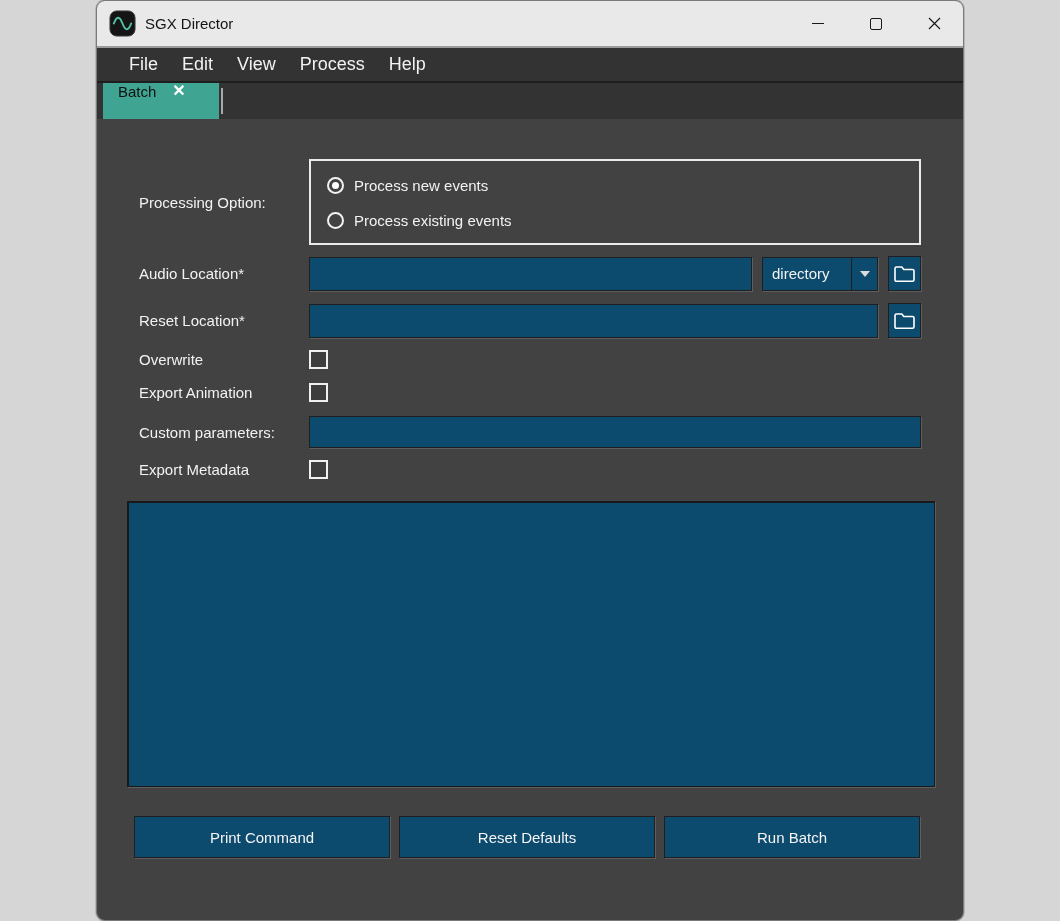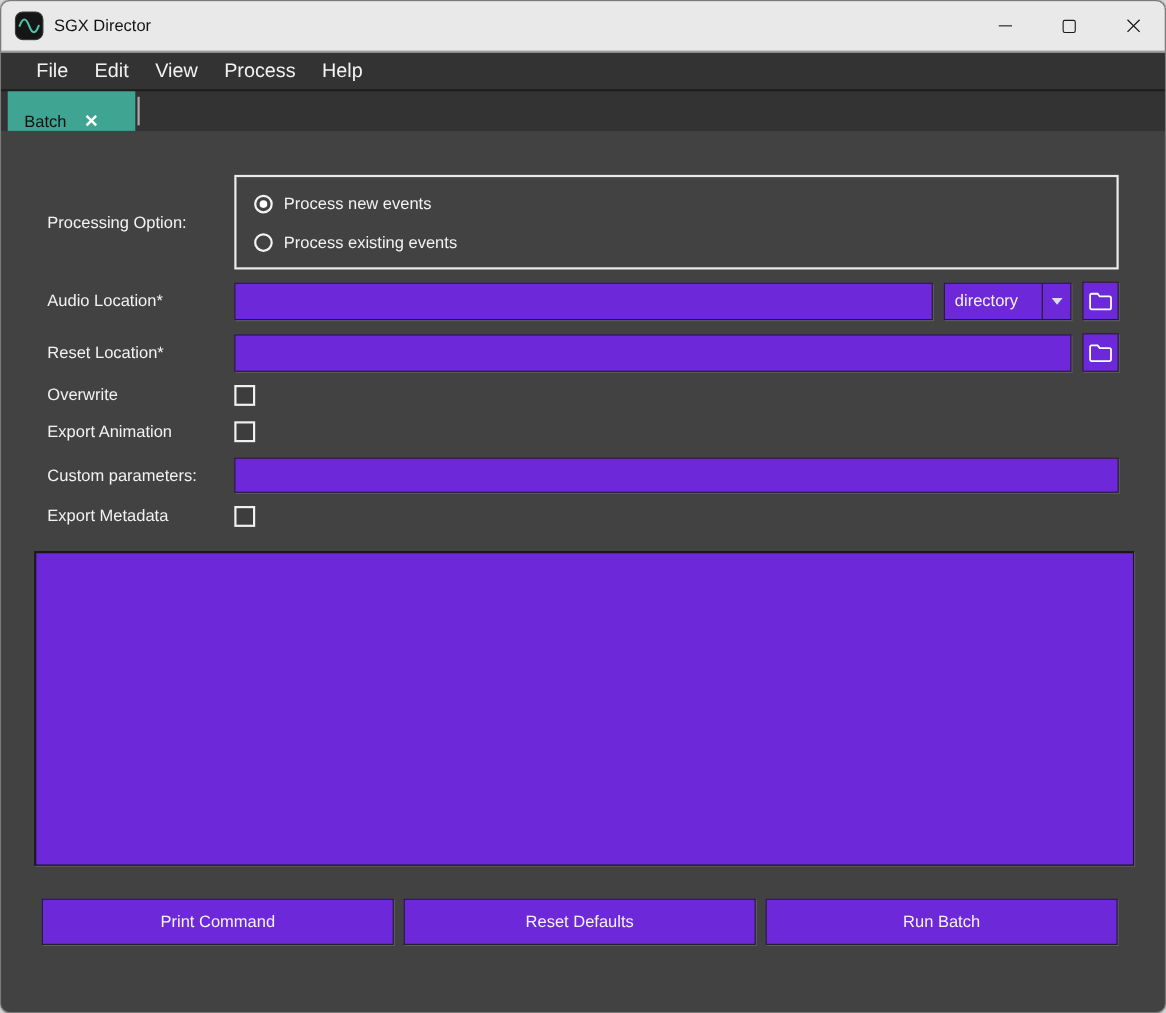--- a/index.html
+++ b/index.html
@@ -1,18 +1,18 @@
 <!DOCTYPE html>
 <html style="--teal: #3fa491;"><head>
 <meta charset="utf-8">
 <style>
   html,body{margin:0;padding:0;background:#d6d6d6;font-family:"Liberation Sans",sans-serif;}
   *{box-sizing:border-box;}
   .window{
-    width:1060px;height:921px;margin:0 auto;position:relative;
+    width:868px;height:921px;margin:0 auto;position:relative;
     background:#424242;border:1px solid #7a7a7a;border-radius:9px;overflow:hidden;
     box-shadow:0 0 0 1px rgba(0,0,0,.15);
   }
   
   .titlebar{
     height:47px;background:#e9e9e9;display:flex;align-items:center;
     border-bottom:2px solid #9c9c9c;padding-left:12px;
   }
   .app-icon{width:27px;height:27px;flex:0 0 auto;}
   .titlebar-title{margin-left:9px;font-size:15px;color:#141414;flex:1;}
@@ -27,21 +27,21 @@
     padding-left:20px;color:#f2f2f2;font-size:18px;
   }
   .menu-item{padding:6px 12px;cursor:default;}
   
   .tabbar{
     height:38px;background:#333333;border-top:2px solid #1e1e1e;
     display:flex;align-items:flex-end;
   }
   .tab{
     margin-left:6px;height:36px;min-width:116px;padding:0 12px 0 15px;
-    display:flex;align-items:flex-end;font-size:15px;color:#101010;
+    display:flex;align-items:flex-start;font-size:15px;color:#101010;
   }
   .tab.active{background:var(--teal,#3fa491);}
   .tab-close{margin-left:16px;color:#ffffff;font-size:16px;font-weight:bold;line-height:1;}
   .tab-divider{width:2px;height:26px;background:#a9a9a9;margin:0 0 5px 2px;}
   
   .content{padding:40px 42px 0 42px;color:#f2f2f2;font-size:15px;}
   .row{display:flex;align-items:center;margin-bottom:12px;}
   .row-label{width:170px;flex:0 0 170px;}
   
   .row-group{align-items:center;margin-bottom:11px;}
@@ -52,21 +52,21 @@
     width:17px;height:17px;border:2px solid #f2f2f2;border-radius:50%;
     margin-right:10px;position:relative;flex:0 0 auto;
   }
   .radio .dot{display:none;}
   .radio.selected .dot{
     display:block;position:absolute;left:50%;top:50%;width:7px;height:7px;
     margin:-3.5px 0 0 -3.5px;border-radius:50%;background:#ffffff;
   }
   
   .field,.combo,.icon-btn,.push-btn,.logbox{
-    background:#6d28d9;border:1px solid #1f1f1f;
+    background:#0c4a6e;border:1px solid #1f1f1f;
     box-shadow:1px 1px 0 #5e5e5e;
   }
   .field{
     flex:1;height:34px;color:#f2f2f2;font-size:15px;padding:0 8px;
     font-family:"Liberation Sans",sans-serif;outline:none;
   }
   .combo{
     width:116px;height:34px;margin-left:10px;display:flex;align-items:center;flex:0 0 auto;
   }
   .combo-value{flex:1;padding-left:9px;color:#f2f2f2;}

